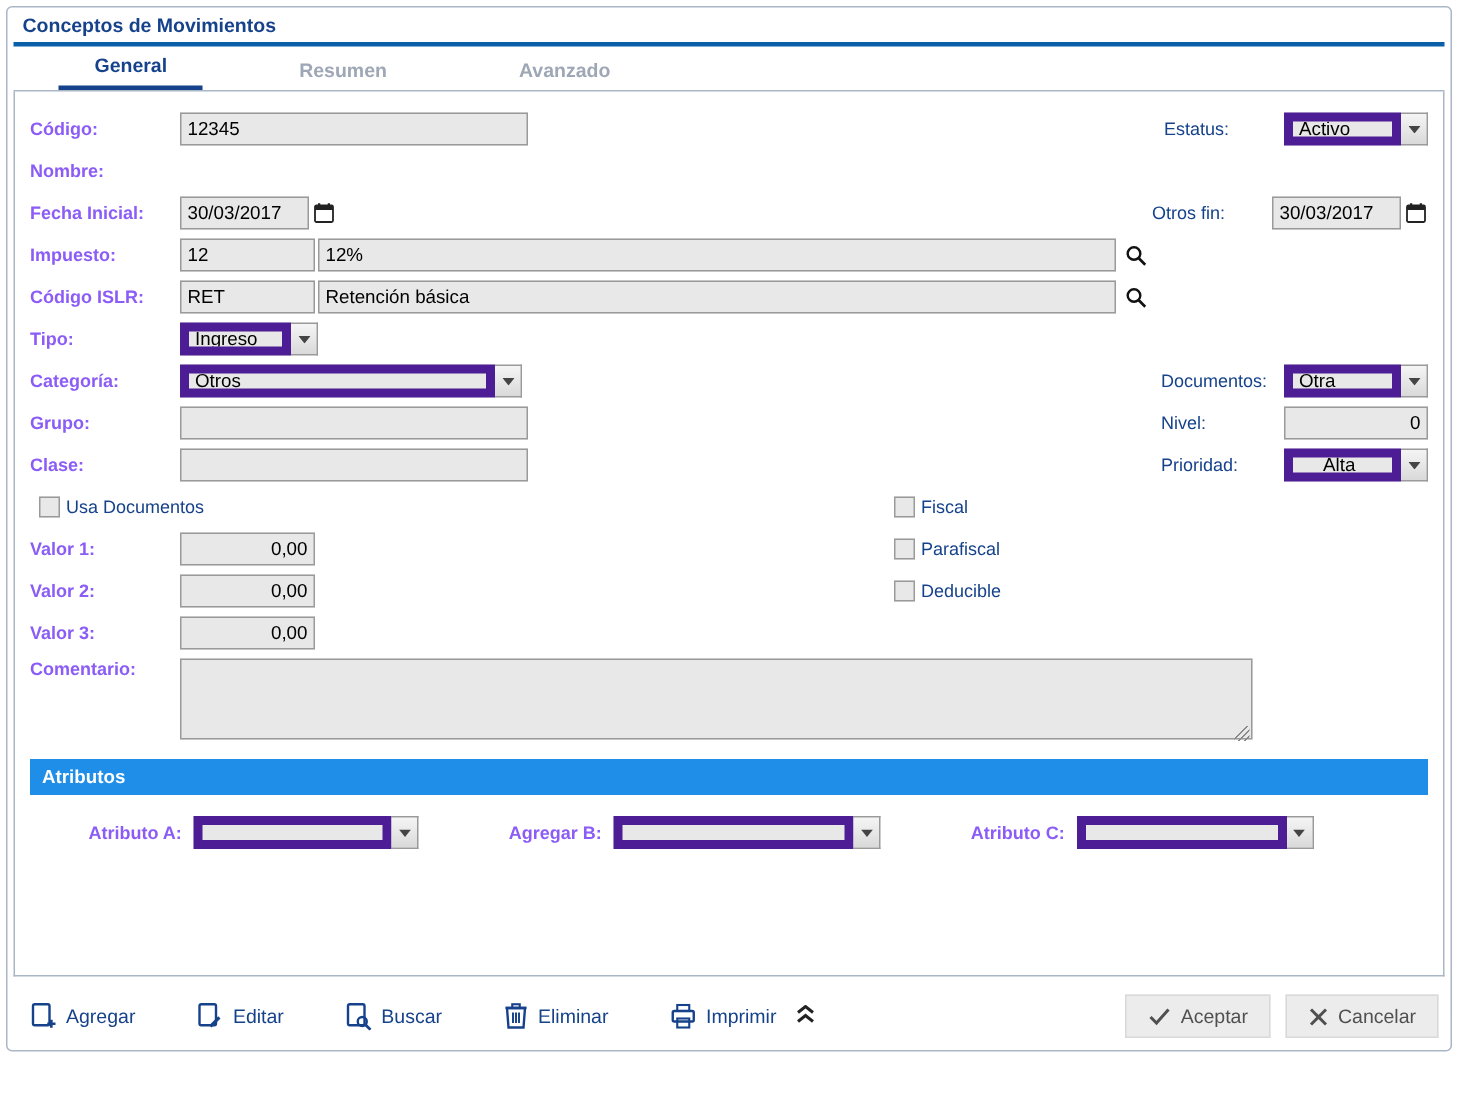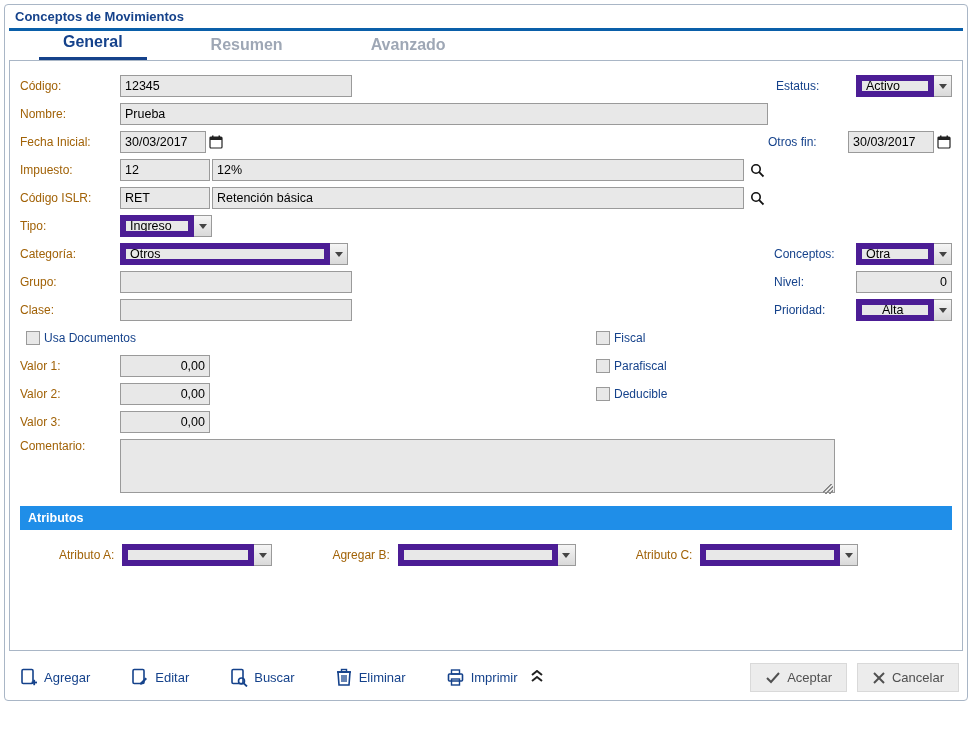--- a/index.html
+++ b/index.html
@@ -32,43 +32,44 @@
     border-bottom: 1px solid #a9b6c6;
     padding-left: 30px;
     gap: 40px;
     height: 28px;
   }
   .tab {
     color: #9ea7b5;
     font-weight: bold;
     padding: 6px 24px 6px 24px;
     cursor: pointer;
-    font-size: 16px;
+    font-size: 13px;
   }
   .tab.active {
     color: #15428b;
     border-bottom: 3px solid #15428b;
   }
   .tab-body {
     border: 1px solid #a9b6c6;
     border-top: none;
     padding: 14px 10px 10px 10px;
     min-height: 590px;
     position: relative;
   }
   .form-row {
     display: flex;
     align-items: center;
     margin-bottom: 6px;
     min-height: 22px;
   }
   .lbl {
-    color: #a16207;
+    color: #8b5cf6;
     width: 100px;
     flex-shrink: 0;
+    font-weight: bold;
   }
   .lbl-r {
     color: #15428b;
     flex-shrink: 0;
     text-align: left;
   }
   input[type=text], .txt, .num, textarea {
     border: 1px solid #9a9a9a;
     background: #e8e8e8;
     padding: 2px 4px;
@@ -195,21 +196,20 @@
           <div class="select-btn">
             <svg viewBox="0 0 8 5">
                 <path d="M0 0 L8 0 L4 5 Z" fill="#444"></path>
               </svg>
           </div>
         </div>
       </div>
 
       <div class="form-row">
         <span class="lbl">Nombre:</span>
-        <input type="text" class="txt" style="flex: 1 1 0%; max-width: 648px;" value="Prueba">
       </div>
 
       <div class="form-row">
         <span class="lbl">Fecha Inicial:</span>
         <input type="text" class="txt" style="width: 86px;" value="30/03/2017">
         <span class="date-btn">
           <svg width="14" height="14" viewBox="0 0 14 14">
               <rect x="1" y="2" width="12" height="11" rx="1" fill="none" stroke="#222" stroke-width="1.2"></rect>
               <rect x="1" y="2" width="12" height="3" fill="#222"></rect>
               <rect x="3" y="0.5" width="1.5" height="3" fill="#222"></rect>
@@ -269,21 +269,21 @@
         <span class="lbl">Categoría:</span>
         <div class="select-wrap">
           <input class="select-input" style="width: 210px;" value="Otros">
           <div class="select-btn">
               <svg viewBox="0 0 8 5">
                 <path d="M0 0 L8 0 L4 5 Z" fill="#444"></path>
               </svg>
             </div>
         </div>
         <div style="flex:1"></div>
-        <span class="lbl-r" style="width:82px">Conceptos:</span>
+        <span class="lbl-r" style="width:82px">Documentos:</span>
         <div class="select-wrap">
           <input class="select-input" style="width: 78px;" value="Otra">
           <div class="select-btn">
               <svg viewBox="0 0 8 5">
                 <path d="M0 0 L8 0 L4 5 Z" fill="#444"></path>
               </svg>
             </div>
         </div>
       </div>
 

